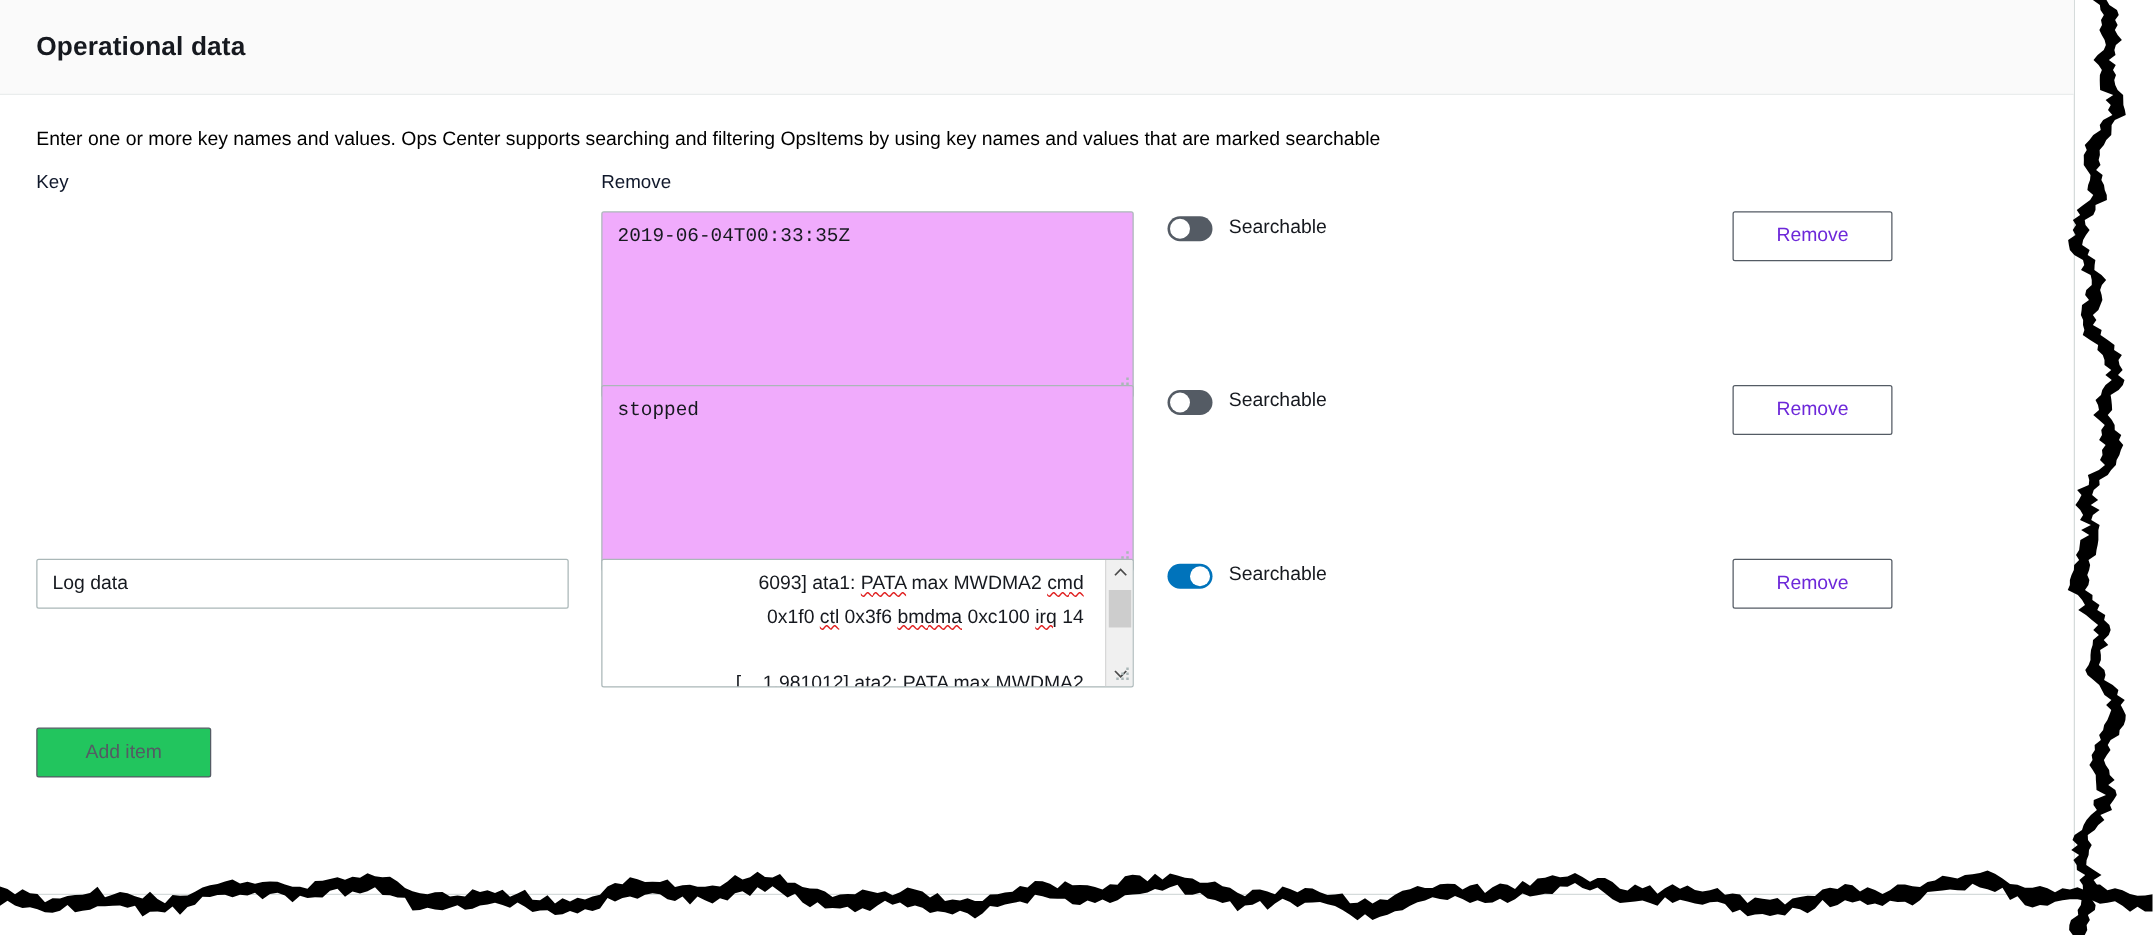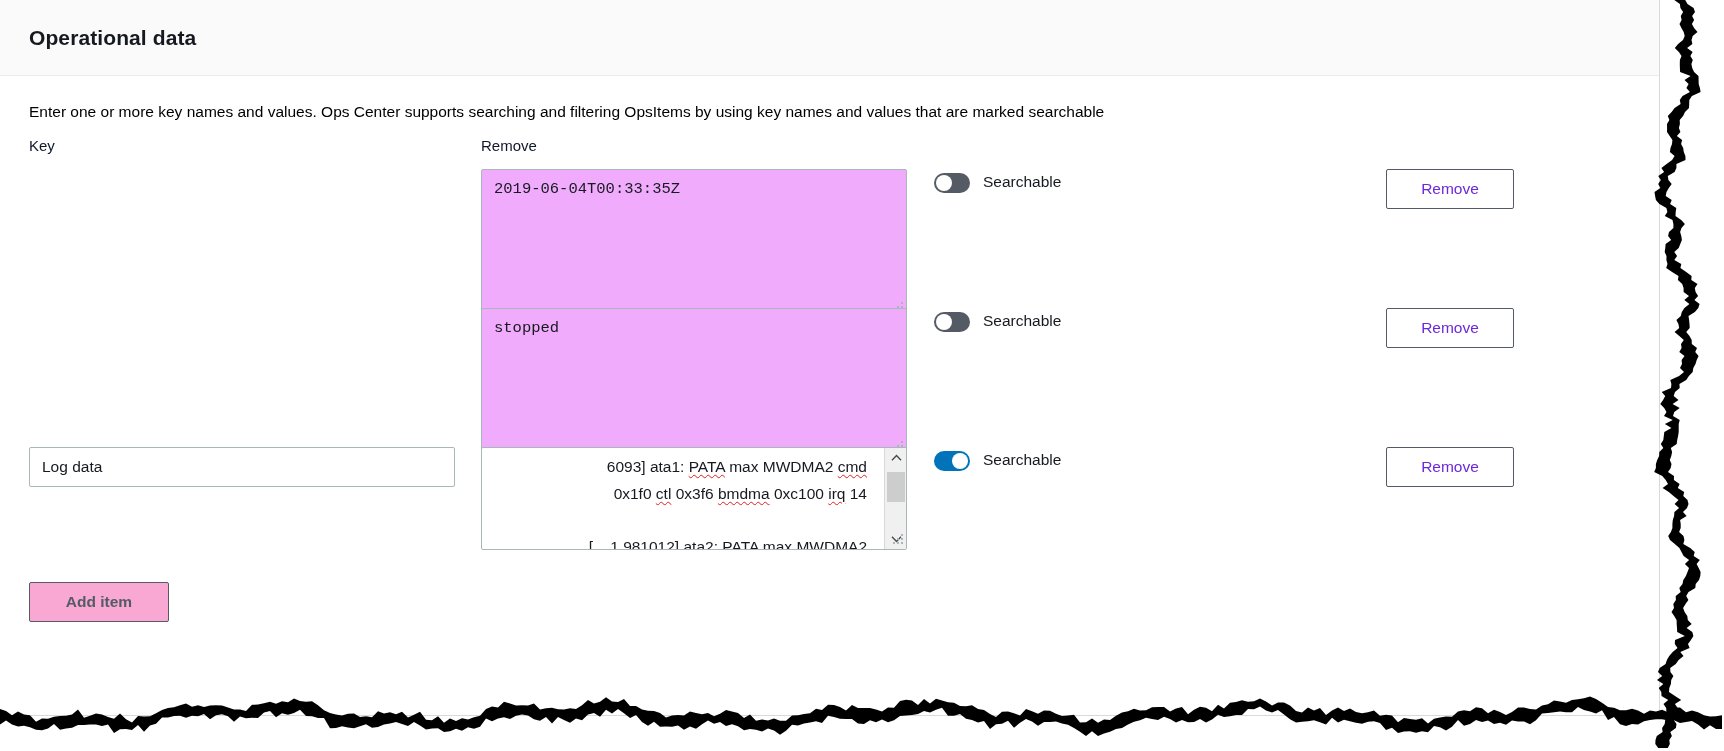--- a/index.html
+++ b/index.html
@@ -235,27 +235,27 @@
     font-size: 15.5px;
     font-weight: normal;
     cursor: pointer;
   }
 
   .add-item-btn {
     display: block;
     margin-top: 4px;
     width: 140px;
     height: 40px;
-    background: #f9a8d4;
+    background: #22c55e;
     border: 1px solid #545b64;
     border-radius: 2px;
     color: #545b64;
     font-family: "Liberation Sans", sans-serif;
     font-size: 15.5px;
-    font-weight: bold;
+    font-weight: normal;
     cursor: pointer;
   }
 
   
   .torn-right {
     position: absolute;
     right: 0; top: 0;
     width: 96px; height: 751px;
     pointer-events: none;
   }

